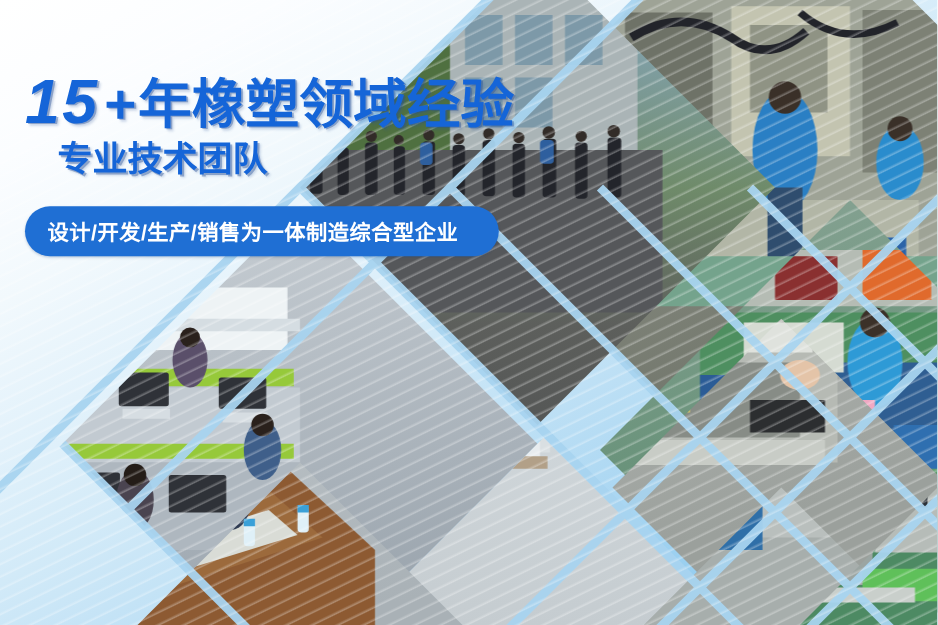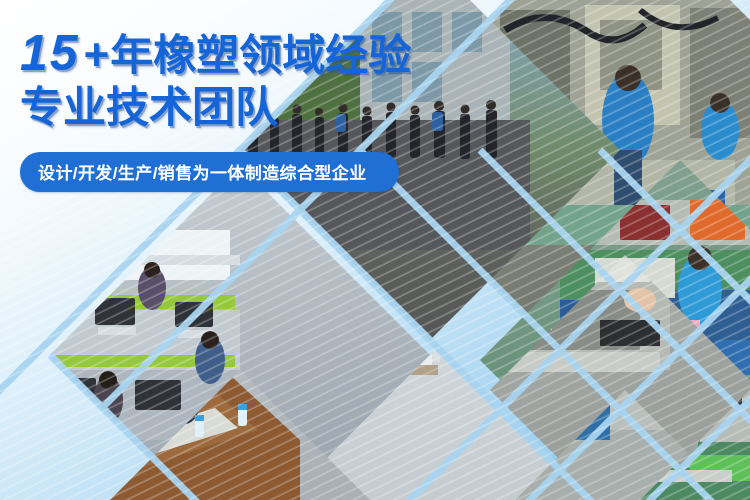--- a/index.html
+++ b/index.html
@@ -47,37 +47,37 @@
     position:absolute;
     top:0; left:0;
     width:750px; height:500px;
     z-index:2;
   }
   .collage svg { display:block; width:750px; height:500px; }
 
   
   .textblock {
     position:absolute;
-    left:20px; top:28px;
+    left:20px; top:56px;
     width:430px;
     z-index:10;
   }
 
   .headline {
     color:#1565d8;
     font-weight:bold;
     line-height:1.02;
     letter-spacing:0px;
     text-shadow:
        1.5px 1.5px 0 rgba(40,80,150,0.40),
        2.5px 2.5px 2px rgba(40,80,150,0.22);
     white-space:nowrap;
   }
   .hl-line1 { font-size:43px; margin-bottom:7px; }
-  .hl-line2 { font-size:43px; }
+  .hl-line2 { font-size:28px;margin-left:26px; }
 
   .num {
     font-style:italic;
     font-size:50px;
     font-weight:bold;
     letter-spacing:2px;
     padding-right:3px;
   }
   .plus {
     font-style:italic;

